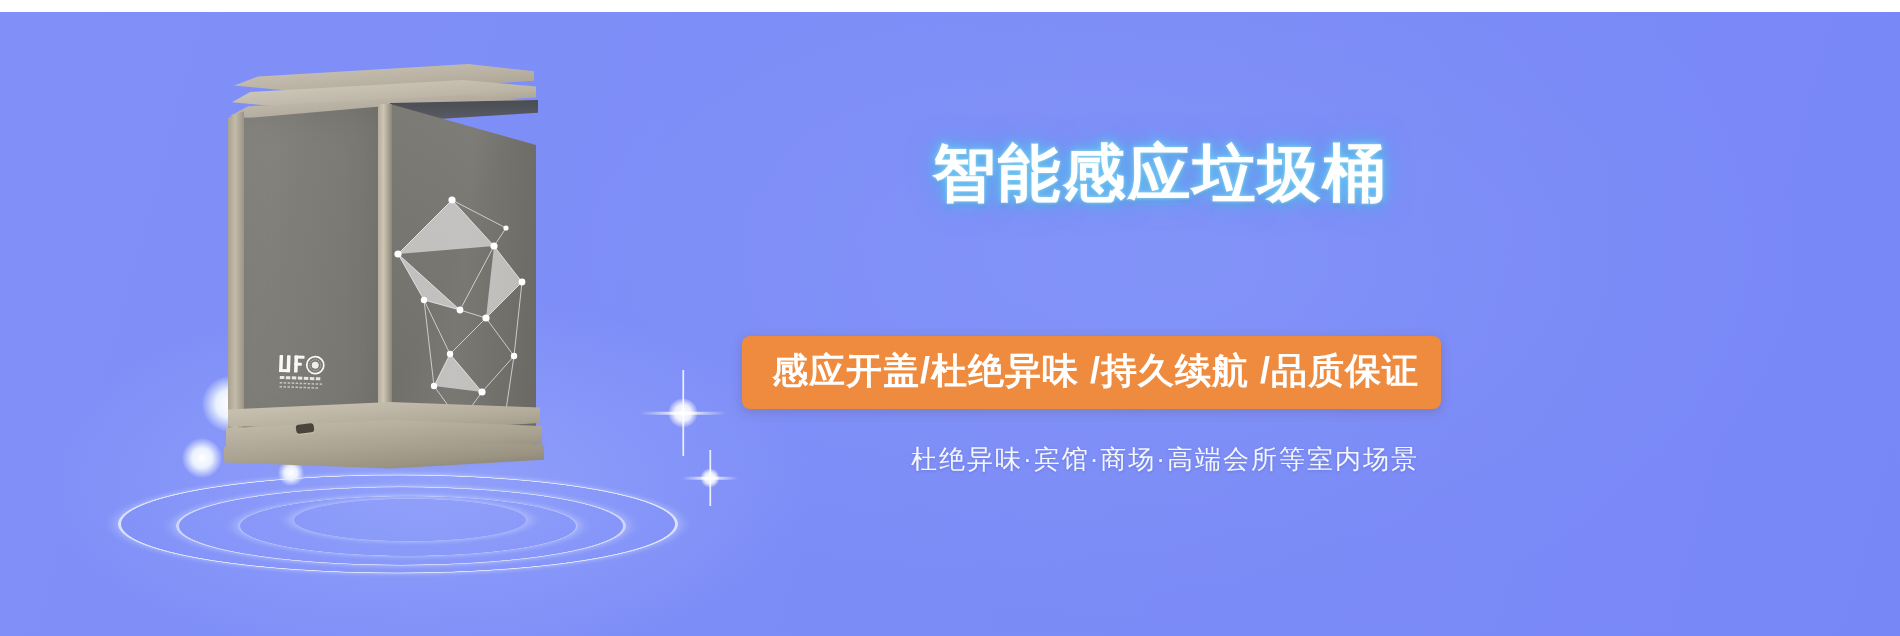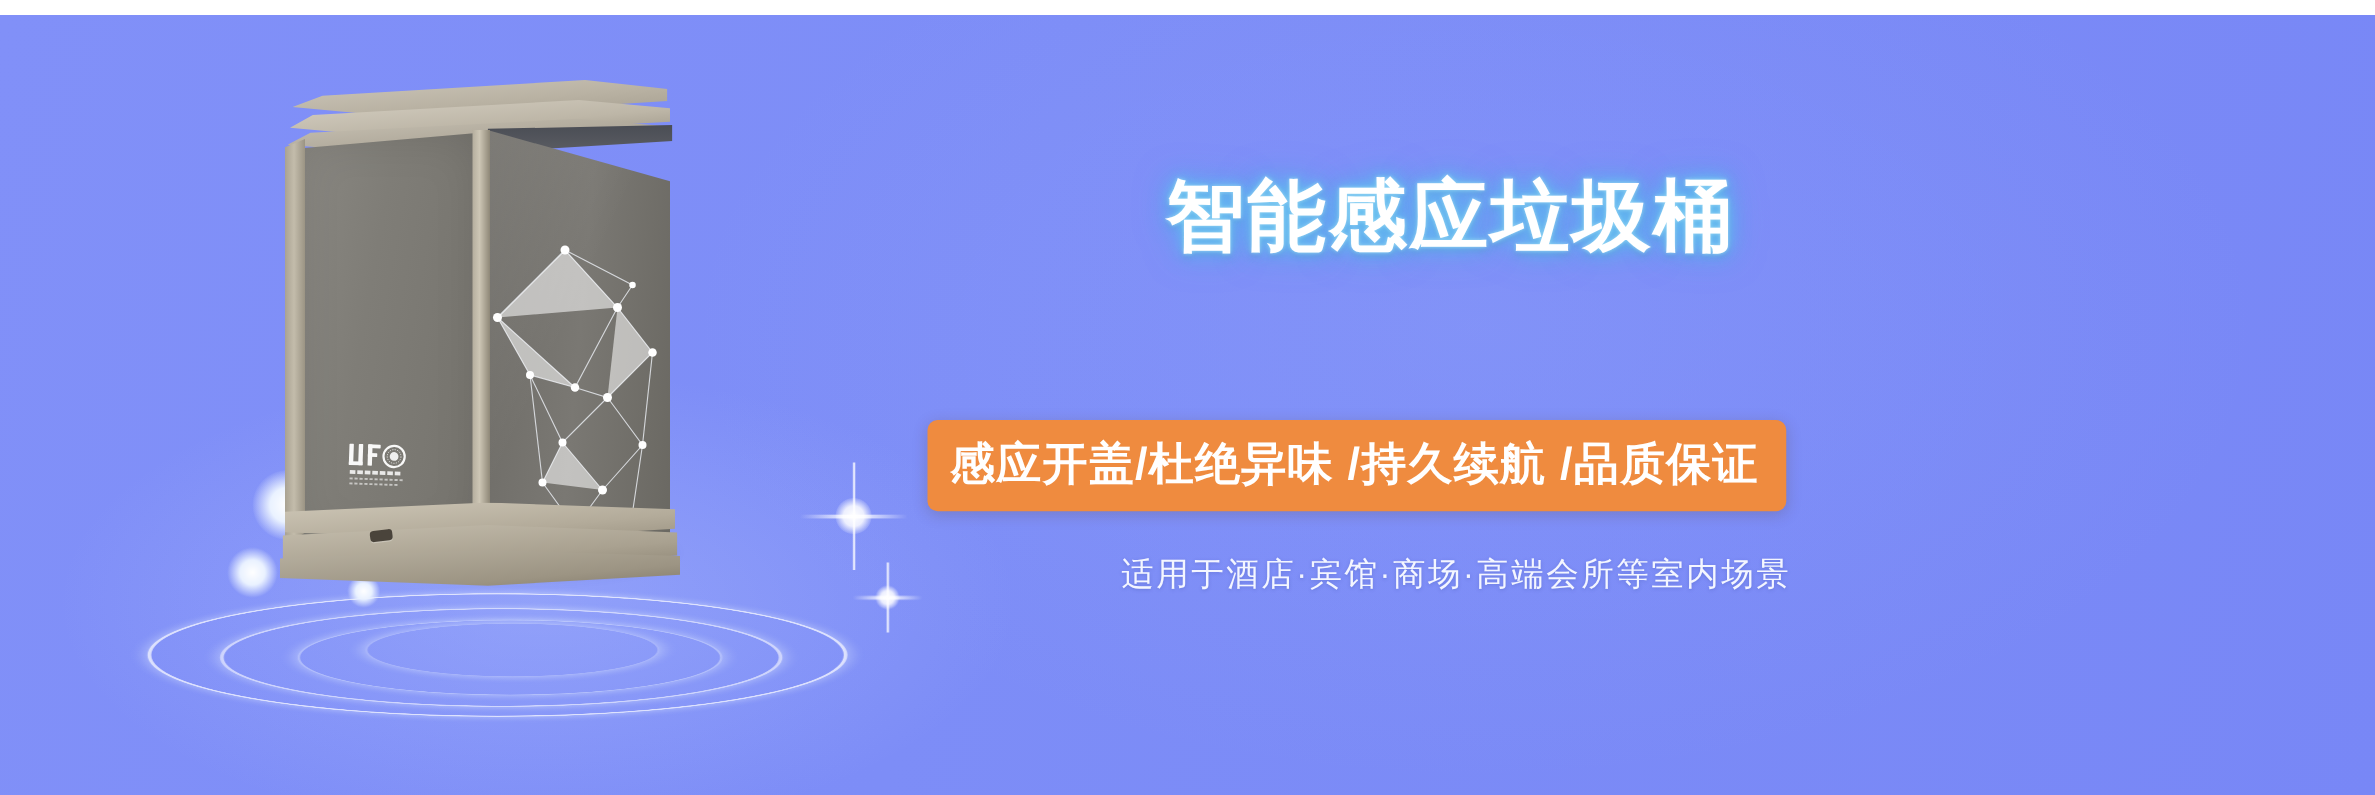--- a/index.html
+++ b/index.html
@@ -184,21 +184,21 @@
   }
   .dash {
     display:inline-block; width:50px; height:2px; background:#e9eeff; flex:none;
     box-shadow:0 0 6px rgba(220,235,255,0.8);
   }
 
   .badge {
     position:absolute; left:-138px; top:324px;
     background:#ef8b3f;
     border-radius:8px;
-    padding:11px 22px 13px 18px;
+    padding:11px 22px 13px 30px;
     color:#ffffff; font-size:36px; font-weight:bold; letter-spacing:1px;
     white-space:nowrap;
     box-shadow:0 3px 12px rgba(70,40,0,0.18);
   }
 
   .footline {
     position:absolute; left:-130px; top:430px; width:830px;
     text-align:center;
     color:#f4f6ff; font-size:26px; letter-spacing:2px; white-space:nowrap;
     text-shadow:0 1px 3px rgba(40,60,140,0.25);
@@ -339,16 +339,16 @@
     </div>
   </div>
 
   <div class="text-area">
 
     <div class="headline">智能感应垃圾桶</div>
 
 
     <div class="badge" style="background: rgb(239, 139, 63); color: rgb(255, 255, 255);">感应开盖/杜绝异味 /持久续航 /品质保证</div>
 
-    <div class="footline">适用于酒店·宾馆·商场·高端会所等室内场景</div>
+    <div class="footline">杜绝异味·宾馆·商场·高端会所等室内场景</div>
   </div>
 
 </div>
 
 </body></html>

